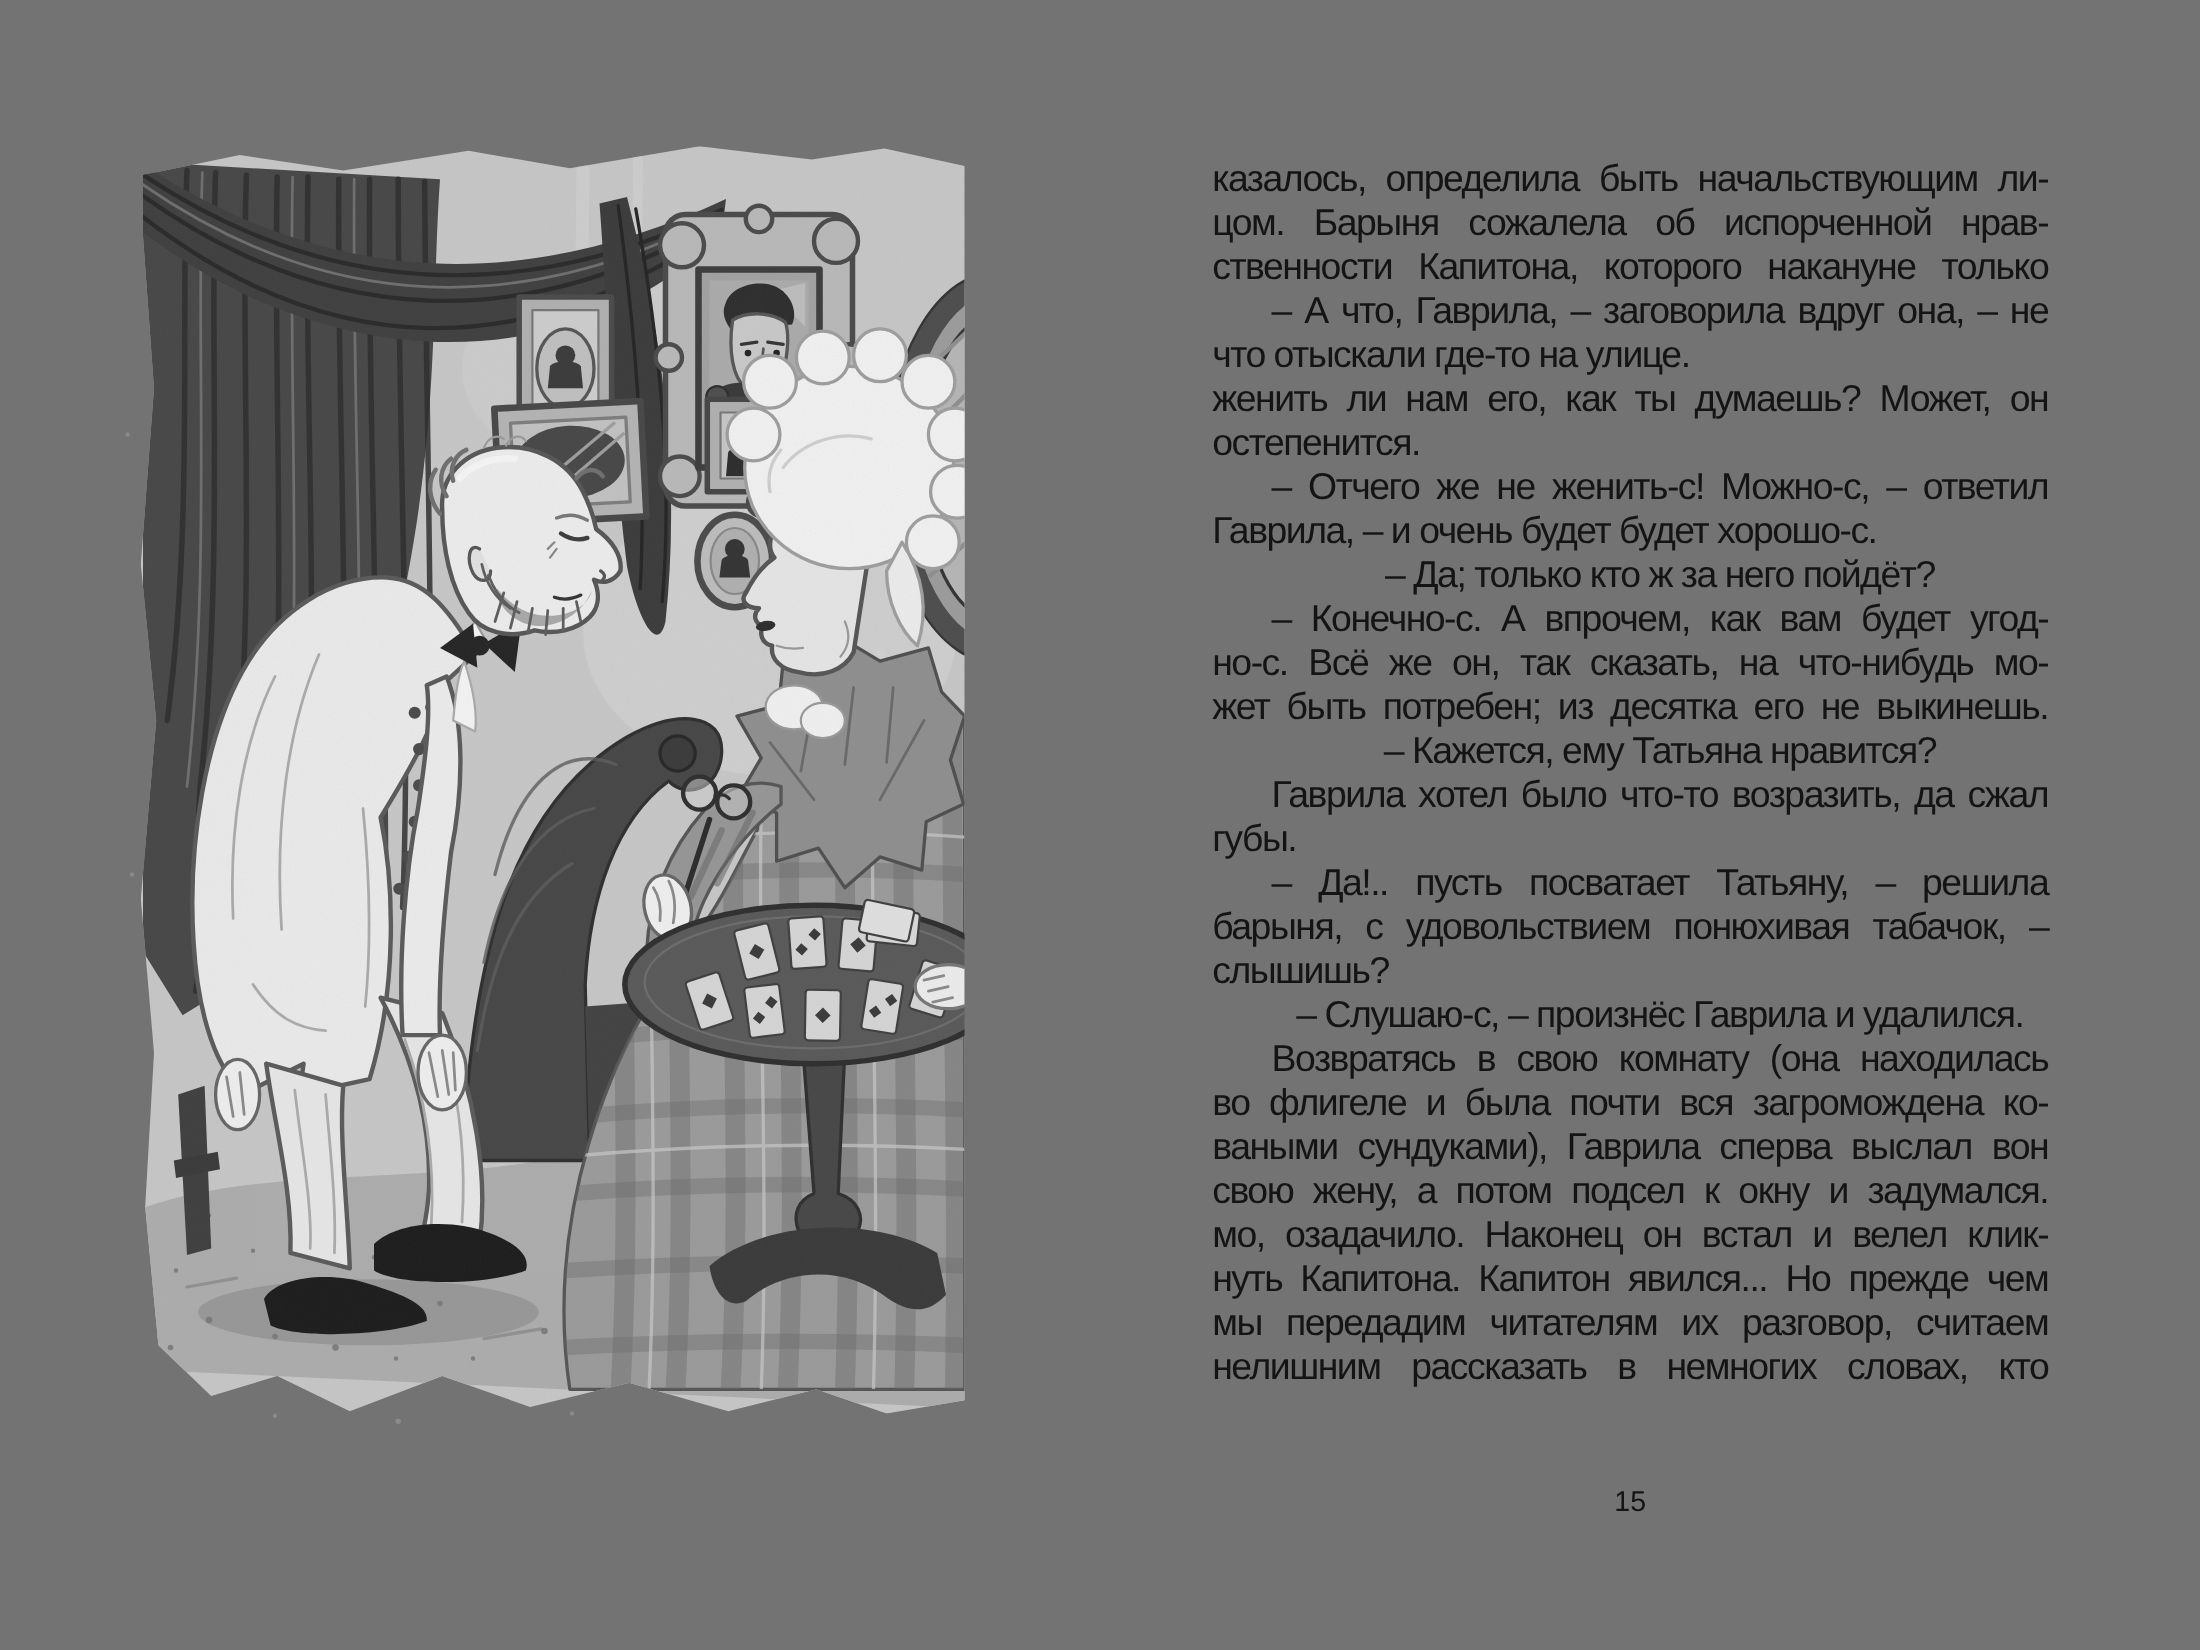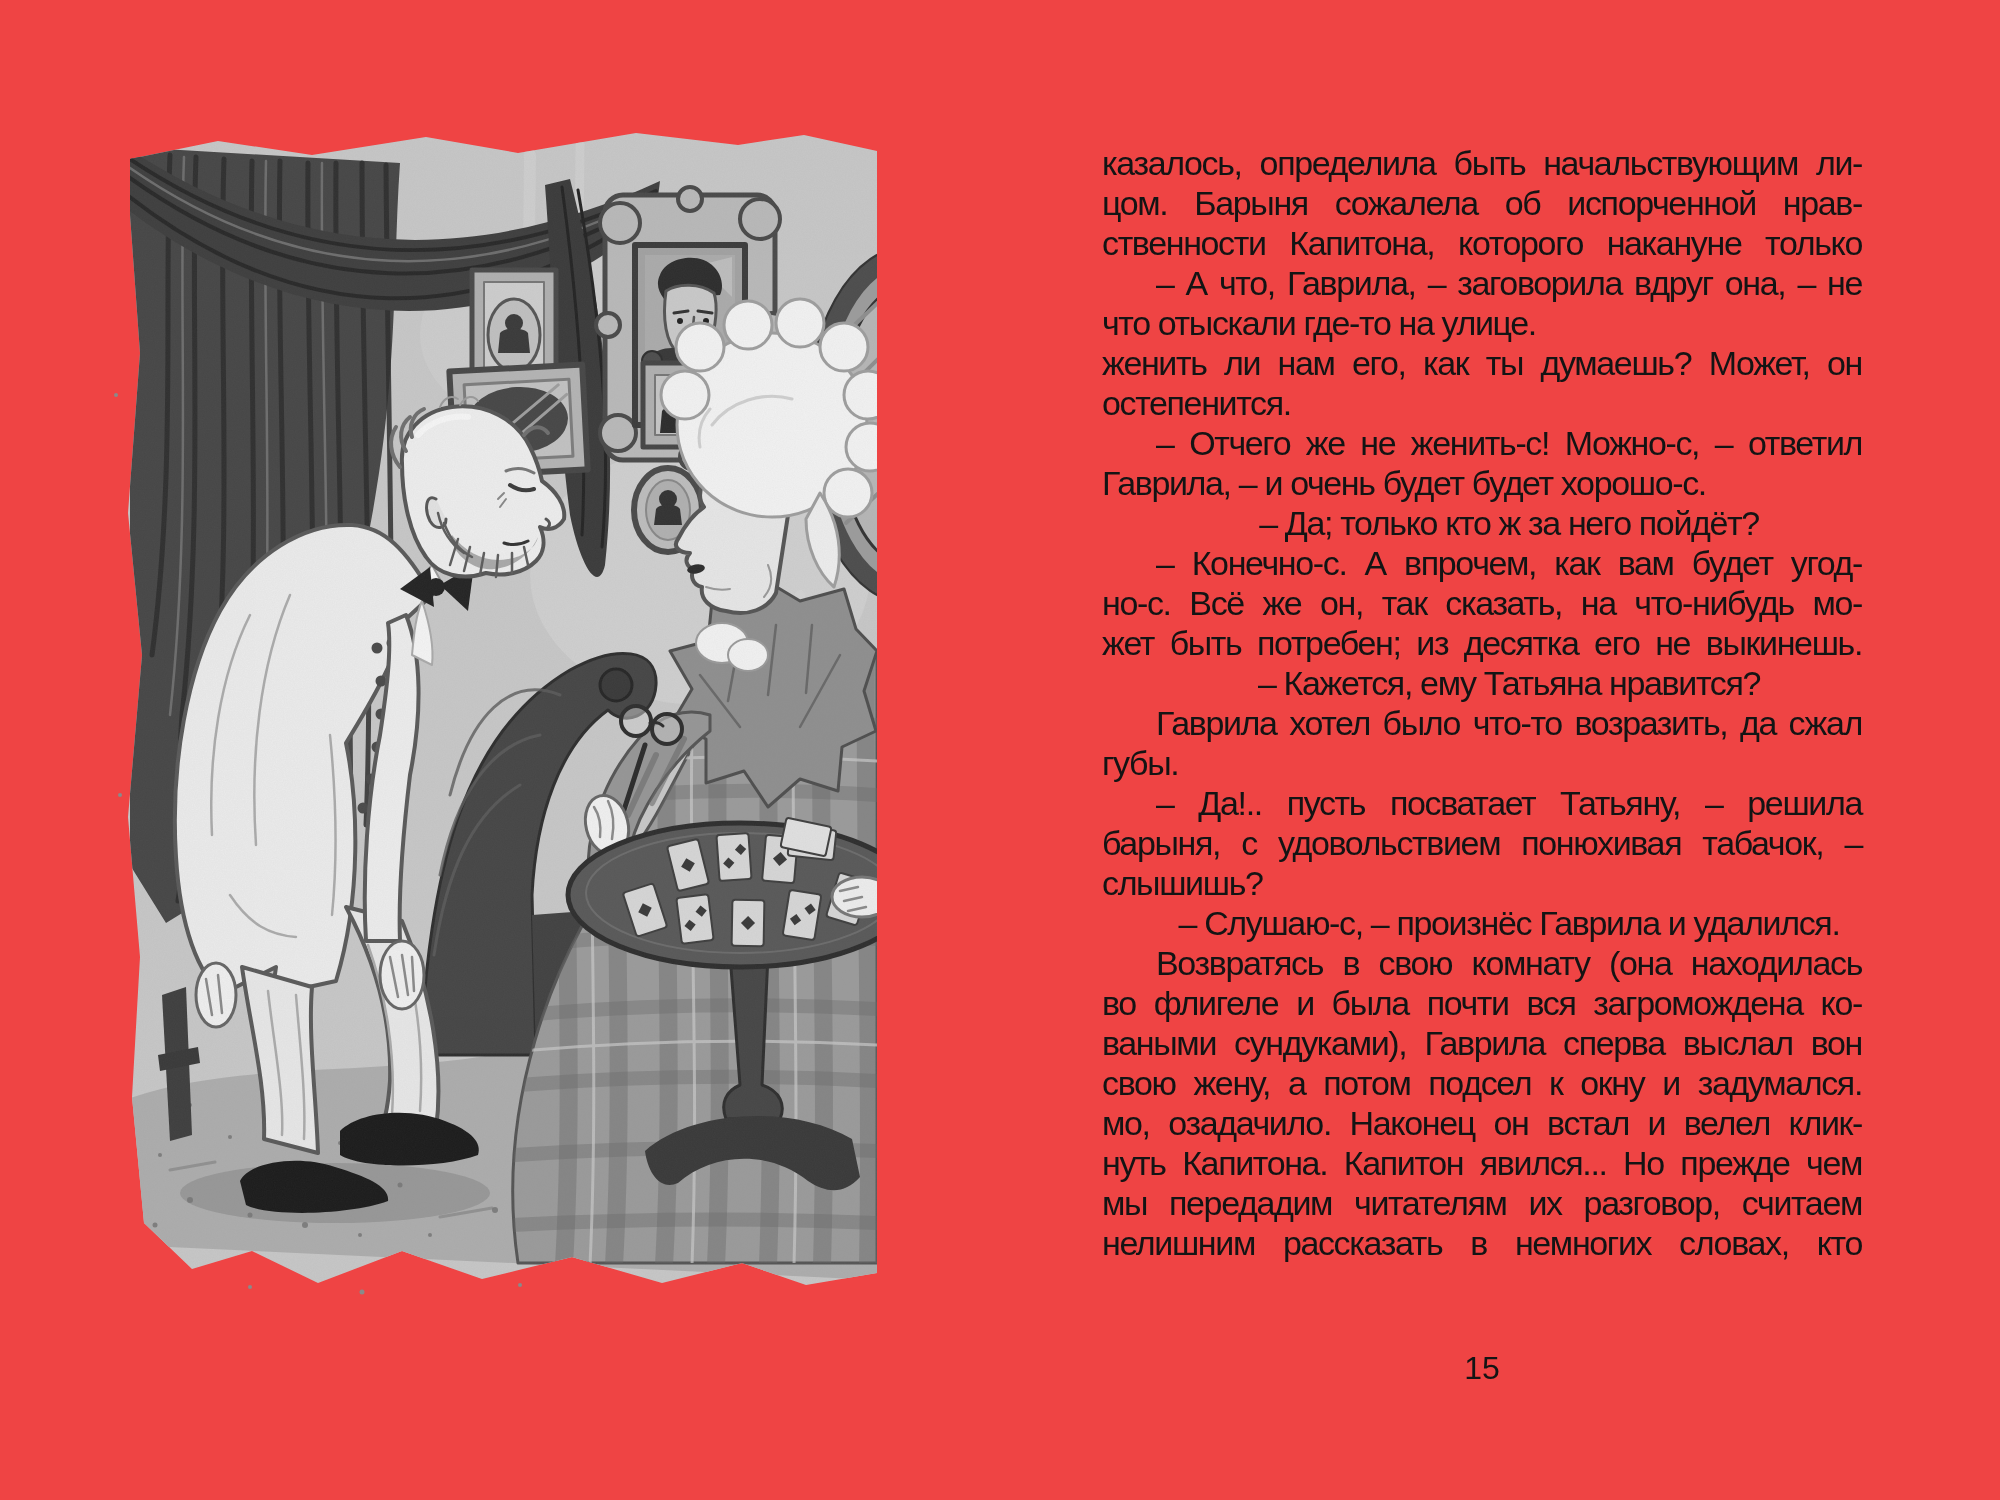--- a/index.html
+++ b/index.html
@@ -1,25 +1,25 @@
 <!DOCTYPE html>
 <html lang="ru"><head>
 <meta charset="utf-8">
 <style>
   html,body{margin:0;padding:0;background:#ffffff;}
-  .book-page{position:relative;width:2000px;height:1500px;background:#ef4444;overflow:hidden;
+  .book-page{position:relative;width:2000px;height:1500px;background:#737373;overflow:hidden;
              font-family:"Liberation Sans","DejaVu Sans",sans-serif;}
   .illo{position:absolute;left:100px;top:95px;width:780px;height:1210px;}
   .illo svg{display:block;width:780px;height:1210px;}
   .textcol{position:absolute;left:1102px;top:143px;width:760px;color:#141414;}
   .ln{height:40px;line-height:40px;font-size:34px;letter-spacing:-0.04em;white-space:normal;}
   .j{text-align:justify;text-align-last:justify;}
   .i{text-indent:54px;text-align:center;}
   .pagenum{position:absolute;left:1102px;top:1350px;width:760px;text-align:center;
-           font-size:32px;color:#141414;letter-spacing:0;}
+           font-size:26px;color:#141414;letter-spacing:0;}
   [data-name]{box-sizing:border-box;}
 </style>
 </head>
 <body>
 
 <div class="book-page" data-name="book-page">
 
   <div class="illo" data-name="book-illustration" role="img" aria-label="Карандашная иллюстрация к повести: лысеющий дворецкий Гаврила с бакенбардами, в светлом сюртуке с тёмным бантом, почтительно склонился перед старой барыней; барыня в белом чепце с оборками и клетчатом платье сидит в тёмном кресле у круглого карточного столика с разложенным пасьянсом и держит лорнет; на стене висят портреты в рамах и овальное зеркало, слева тяжёлая полосатая штора.">
     <svg viewBox="0 0 780 1210" xmlns="http://www.w3.org/2000/svg">
       <defs>

